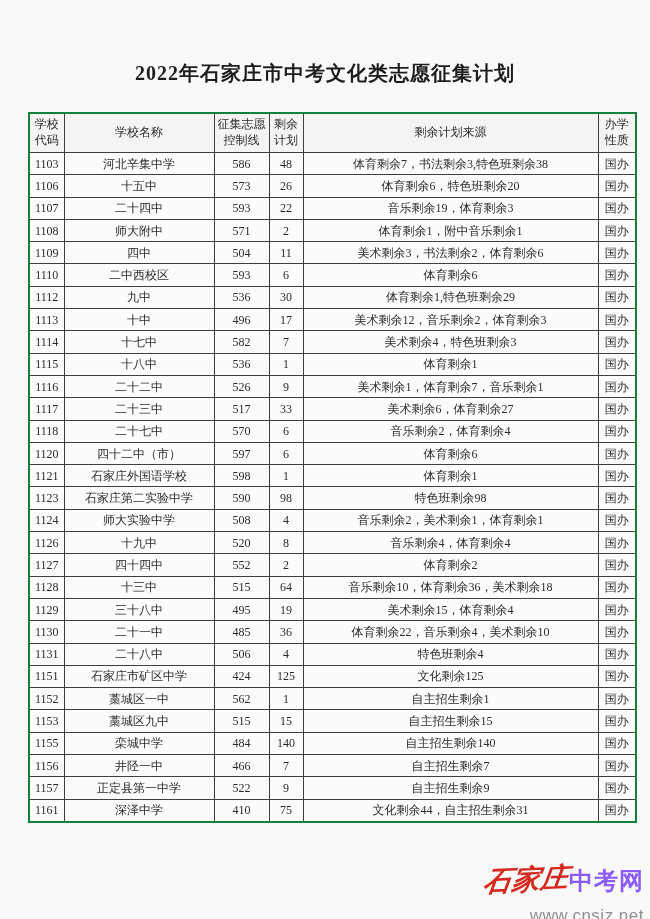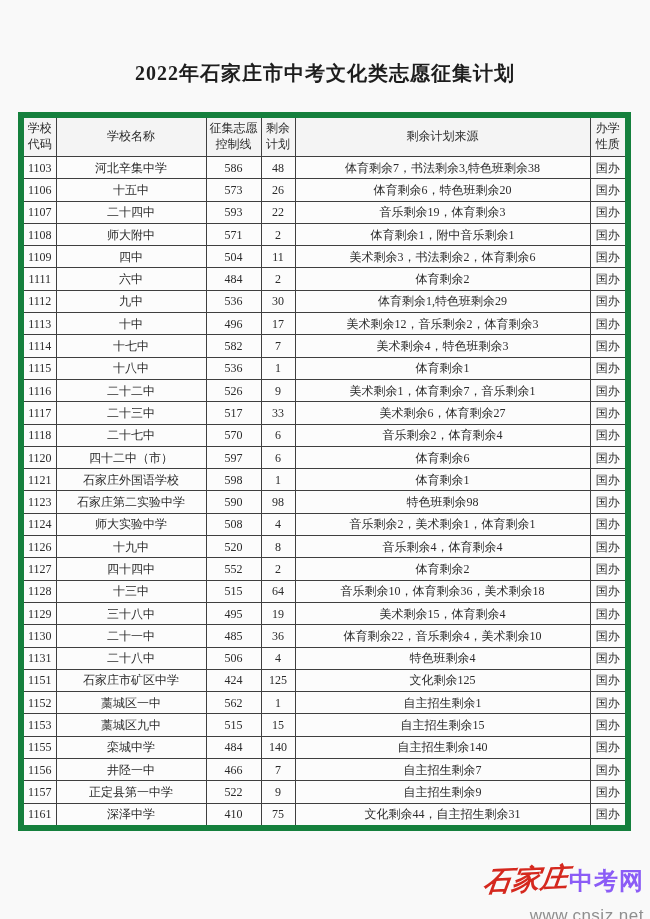--- a/index.html
+++ b/index.html
@@ -24,21 +24,21 @@
     table-layout:fixed;
     background:#fcfcfc;
   }
   .plan-table th, .plan-table td {
     border:1px solid #3f3f3f;
     text-align:center;
     vertical-align:middle;
     padding:0 1px;
     overflow:hidden;
   }
-  .plan-table { border:6px solid #15803d; }
+  .plan-table { border:2px solid #15803d;margin-left:10px; }
   .plan-table thead th {
     height:38px;
     font-size:12px;
     font-weight:normal;
     line-height:1.3;
     white-space:pre-line;
     background:#f4f4f4;
     color:#2b2b2b;
   }
   .plan-table tbody td {
@@ -139,25 +139,25 @@
       </tr>
       <tr>
         <td>1109</td>
         <td>四中</td>
         <td>504</td>
         <td>11</td>
         <td>美术剩余3，书法剩余2，体育剩余6</td>
         <td>国办</td>
       </tr>
       <tr>
-        <td>1111</td>
-        <td>六中</td>
-        <td>484</td>
-        <td>2</td>
-        <td>体育剩余2</td>
+        <td>1110</td>
+        <td>二中西校区</td>
+        <td>593</td>
+        <td>6</td>
+        <td>体育剩余6</td>
         <td>国办</td>
       </tr>
       <tr>
         <td>1112</td>
         <td>九中</td>
         <td>536</td>
         <td>30</td>
         <td>体育剩余1,特色班剩余29</td>
         <td>国办</td>
       </tr>

